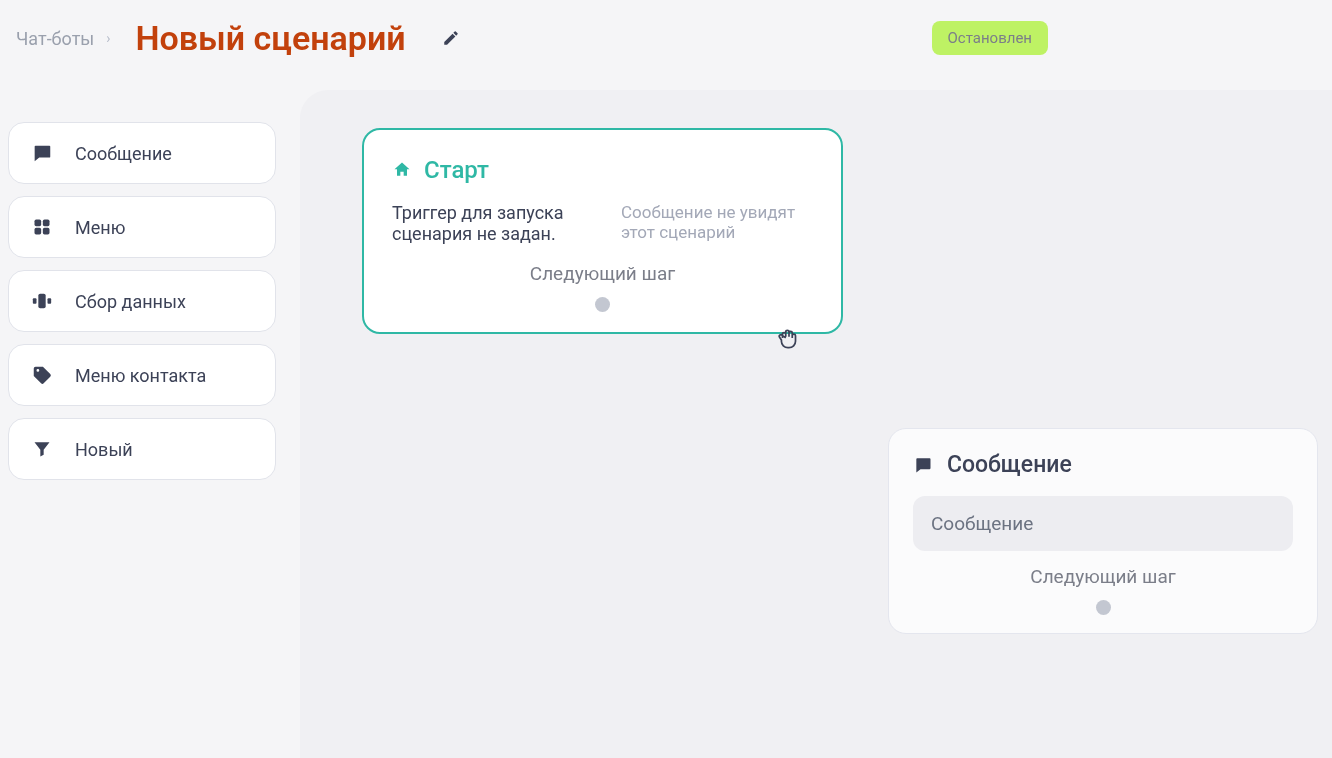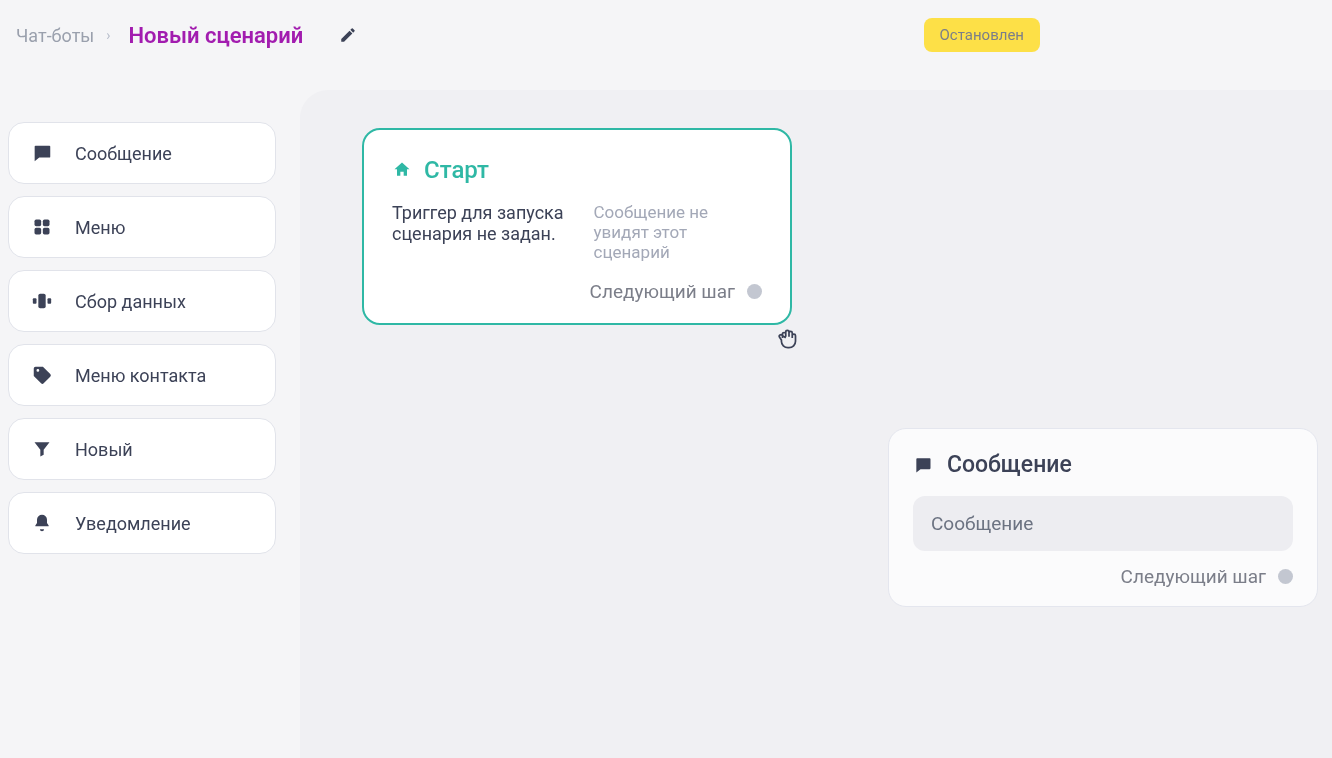--- a/index.html
+++ b/index.html
@@ -8,50 +8,50 @@
       background: #f5f5f7;
       width: 1332px;
       height: 758px;
       overflow: hidden;
       color: #3c4257;
     }
     
     .header {
       display: flex;
       align-items: center;
-      padding: 18px 12px 30px 16px;
+      padding: 18px 4px 30px 16px;
       justify-content: space-between;
     }
     .breadcrumb {
       display: flex;
       align-items: center;
       gap: 12px;
     }
     .crumb-link {
       color: #9aa0ad;
       font-size: 18px;
     }
     .crumb-sep {
       color: #b7bdca;
       font-size: 14px;
     }
     .page-title {
-      font-size: 22px;
+      font-size: 34px;
       font-weight: 600;
-      color: #a21caf;
-      margin-left: 6px;
+      color: #c2410c;
+      margin-left: 13px;
     }
     .edit-icon {
       margin-left: 24px;
       color: #3c4257;
       display: inline-flex;
       align-items: center;
     }
     .status-badge {
-      background: #fde047;
+      background: #bef264;
       color: #7b7e89;
       font-size: 15px;
       padding: 8px 16px;
       border-radius: 8px;
       margin-right: 280px;
     }
     
     .sidebar {
       position: absolute;
       left: 8px;
@@ -93,21 +93,21 @@
       right: 0;
       bottom: 0;
       background: #f0f0f3;
       border-top-left-radius: 28px;
     }
     
     .node-start {
       position: absolute;
       left: 62px;
       top: 38px;
-      width: 430px;
+      width: 481px;
       background: #ffffff;
       border: 2px solid #2fb8a5;
       border-radius: 18px;
       padding: 26px 28px 20px 28px;
     }
     .node-start .node-header {
       display: flex;
       align-items: center;
       gap: 12px;
       margin-bottom: 18px;
@@ -134,20 +134,21 @@
       font-size: 17px;
     }
     .next-step {
       display: flex;
       align-items: center;
       justify-content: flex-end;
       gap: 12px;
       margin-top: 18px;
       color: #7b7e89;
       font-size: 19px;
+      flex-direction: column;
     }
     .port-dot {
       width: 15px;
       height: 15px;
       border-radius: 50%;
       background: #c3c7d1;
       display: inline-block;
     }
     
     .grab-cursor {
@@ -251,28 +252,20 @@
     <span class="tool-label">Меню контакта</span>
   </div>
   <div class="tool-item">
     <span class="tool-icon">
       <svg width="20" height="20" viewBox="0 0 24 24" fill="currentColor">
           <path d="M3 4h18l-7 9v6l-4 2v-8L3 4z"></path>
         </svg>
     </span>
     <span class="tool-label">Новый</span>
   </div>
-  <div class="tool-item">
-    <span class="tool-icon">
-      <svg width="20" height="22" viewBox="0 0 24 24" fill="currentColor">
-          <path d="M12 2a6 6 0 00-6 6v4l-2 3v1h16v-1l-2-3V8a6 6 0 00-6-6zm0 20a2.5 2.5 0 002.5-2.5h-5A2.5 2.5 0 0012 22z"></path>
-        </svg>
-    </span>
-    <span class="tool-label">Уведомление</span>
-  </div>
 </div>
 
 <div class="canvas">
 
   <div class="node-start">
     <div class="node-header">
       <span class="home-ic">
         <svg width="20" height="20" viewBox="0 0 24 24" fill="currentColor">
             <path d="M12 3l9 8h-3v8h-4v-5h-4v5H6v-8H3l9-8z"></path>
           </svg>

